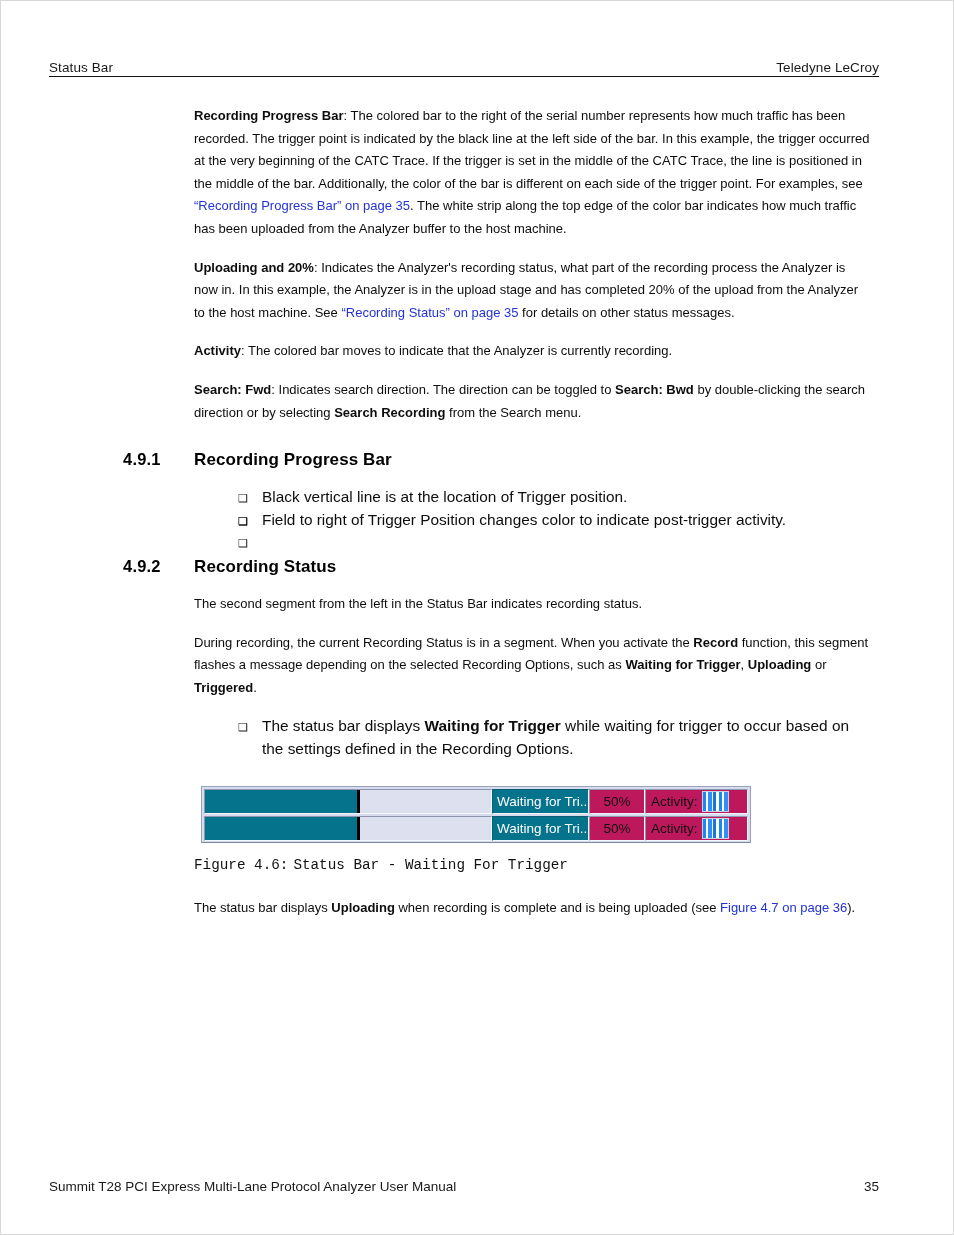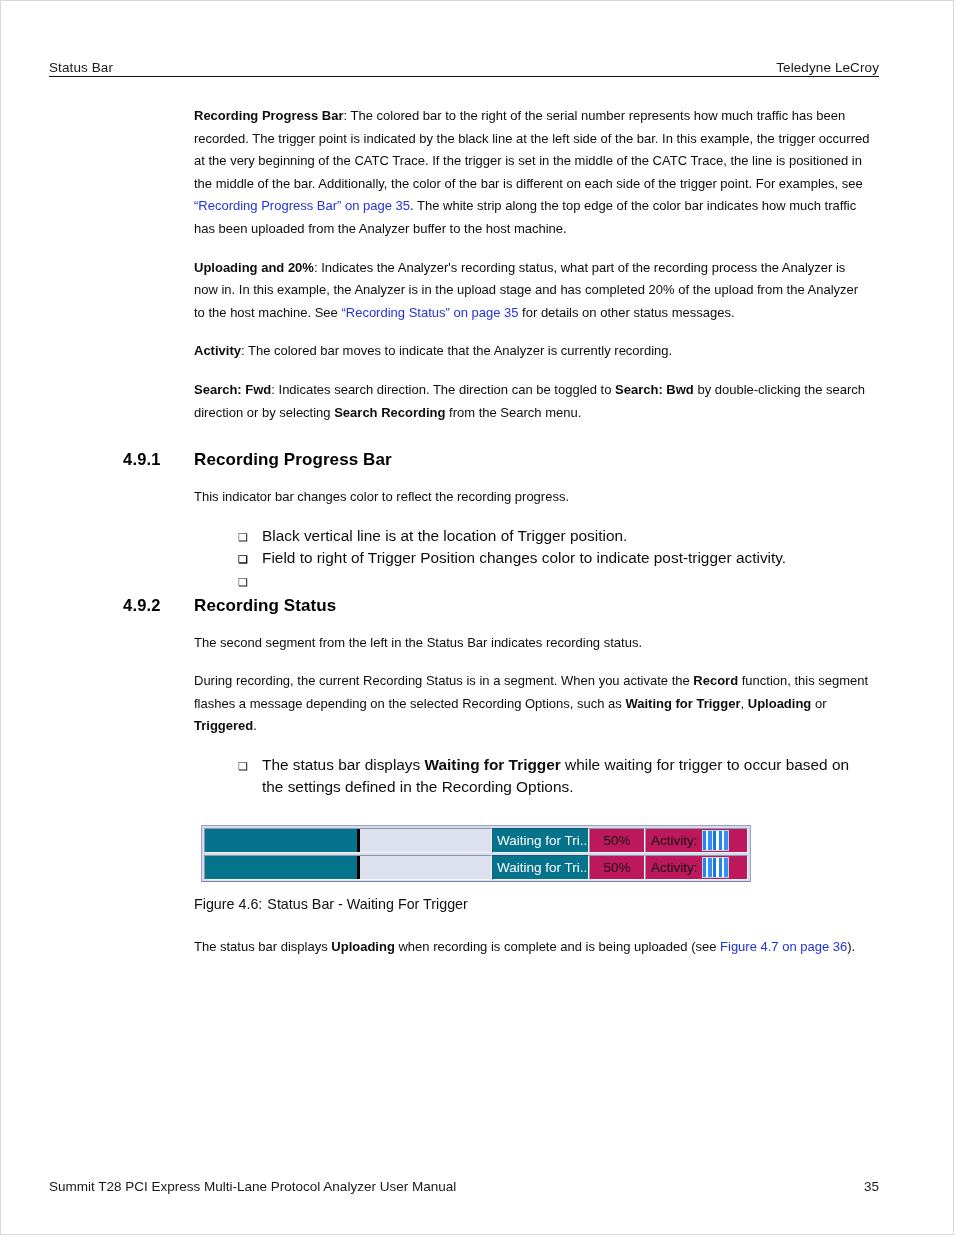--- a/index.html
+++ b/index.html
@@ -212,20 +212,21 @@
         #ffffff 13px, #ffffff 16px
       );
     border: 1px solid #c9d0e2;
     box-sizing: border-box;
   }
 
   .figcap {
     margin: 14px 0 0 -7px;
     font-size: 14.3px;
     color: #111;
+    font-family: Liberation Mono, monospace;
   }
   .figcap .capnum { margin-right: 5px; }
 
   
   .runfoot {
     position: absolute;
     left: 48px;
     bottom: 40px;
     width: 830px;
     display: flex;
@@ -254,21 +255,20 @@
 
     <p class="body"><span class="b">Activity</span><span>: The colored bar moves to indicate that the Analyzer is currently recording.</span></p>
 
     <p class="body"><span class="b">Search: Fwd</span><span>: Indicates search direction. The direction can be toggled to </span><span class="b">Search: Bwd</span><span> by double-clicking the search direction or by selecting </span><span class="b">Search Recording</span><span> from the Search menu.</span></p>
 
     <div class="sec">
       <span class="sec-num">4.9.1</span>
       <span class="sec-title">Recording Progress Bar</span>
     </div>
 
-    <p class="body">This indicator bar changes color to reflect the recording progress.</p>
 
     <ul class="sq loose">
       <li><span class="sqmark">❑</span><span>Black vertical line is at the location of Trigger position.</span></li>
       <li><span class="sqmark">❑</span></li>
       <li><span class="sqmark">❑</span><span>Field to right of Trigger Position changes color to indicate post-trigger activity.</span></li>
       <li><span class="sqmark">❑</span></li>
     </ul>
 
     <div class="sec">
       <span class="sec-num">4.9.2</span>

